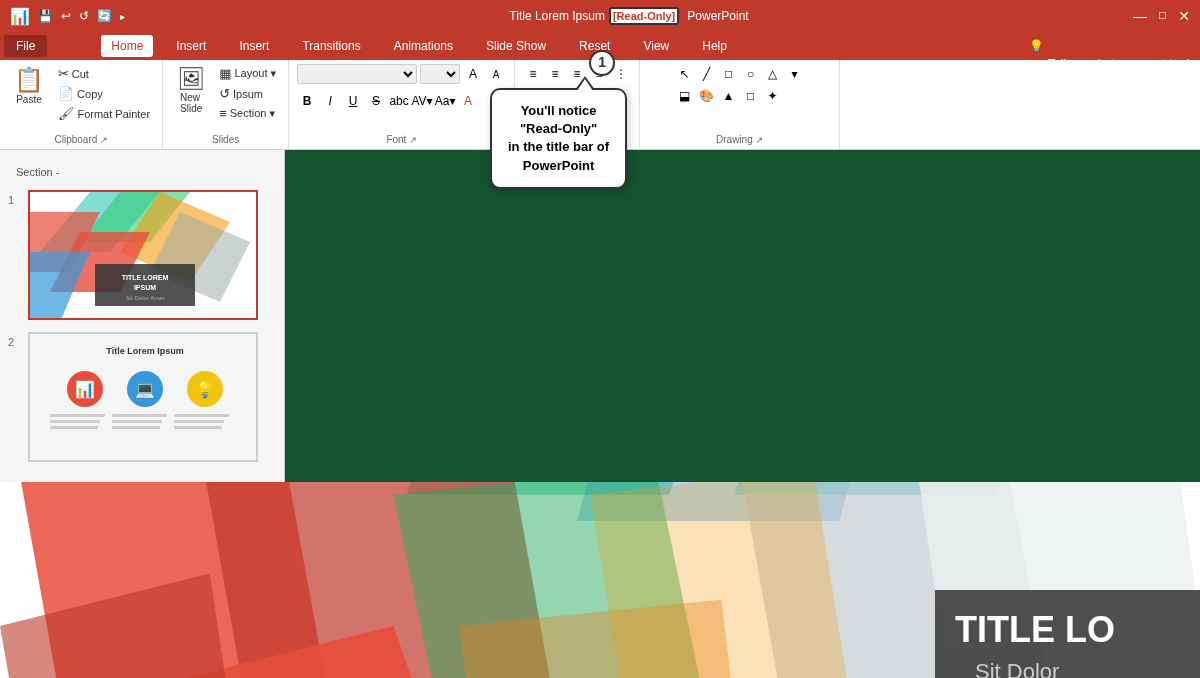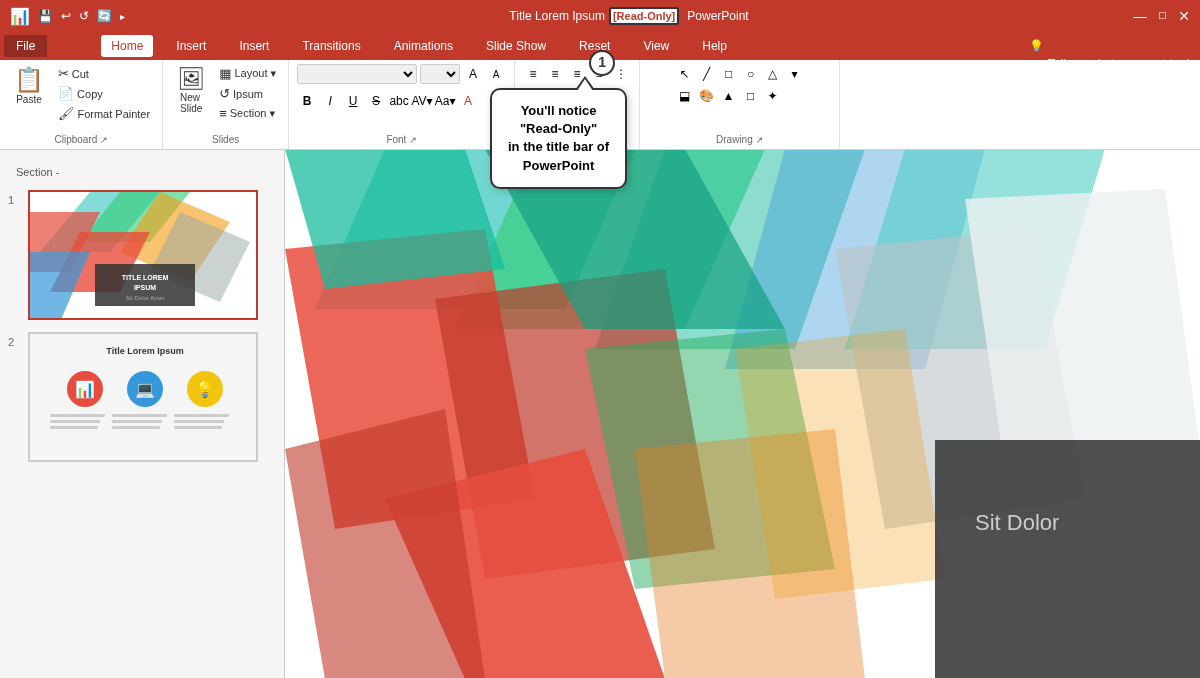--- a/index.html
+++ b/index.html
@@ -228,20 +228,21 @@
       font-size: 14px;
       font-weight: bold;
       color: #333;
     }
 
     
     #main-area {
       display: flex;
       height: calc(678px - 32px - 28px - 90px);
       background: #14532d;
+      flex-direction: column;
     }
 
     
     #slide-panel {
       width: 285px;
       background: #f5f5f5;
       border-right: 1px solid #ccc;
       overflow-y: auto;
       padding: 8px;
     }
@@ -583,21 +584,21 @@
           <polygon points="100,350 300,300 380,530 180,530" fill="#e74c3c" opacity="0.9"></polygon>
           <polygon points="0,300 160,260 200,530 40,530" fill="#c0392b" opacity="0.6"></polygon>
 
           <polygon points="350,300 550,280 580,530 380,530" fill="#e67e22" opacity="0.4"></polygon>
           <polygon points="450,200 620,180 660,430 490,450" fill="#f39c12" opacity="0.3"></polygon>
         </svg>
 
         
         <div id="dark-panel">
           <div class="slide-title-text">
-            <br>
+            <span>TITLE LO</span><br>
           </div>
           <div class="slide-subtitle-text">Sit Dolor</div>
         </div>
       </div>
     </div>
   </div>
 
 </div>
 
 </body></html>

